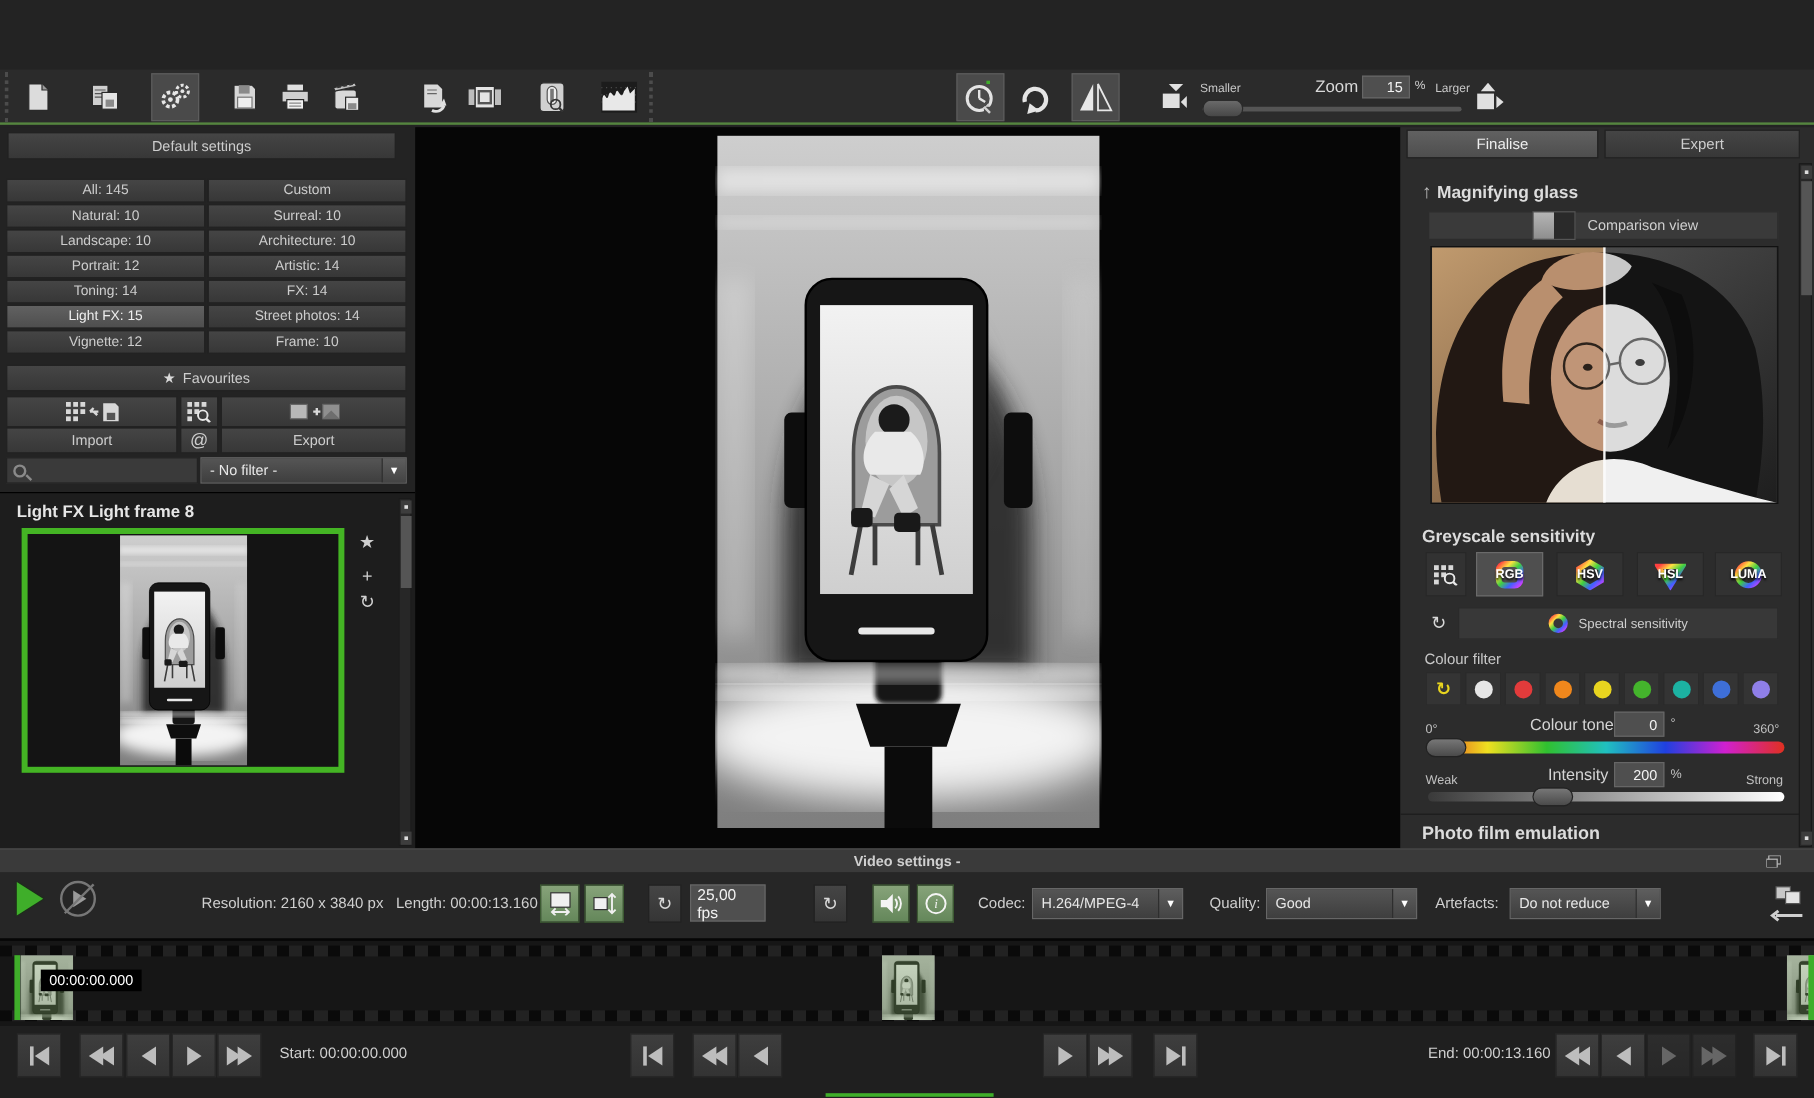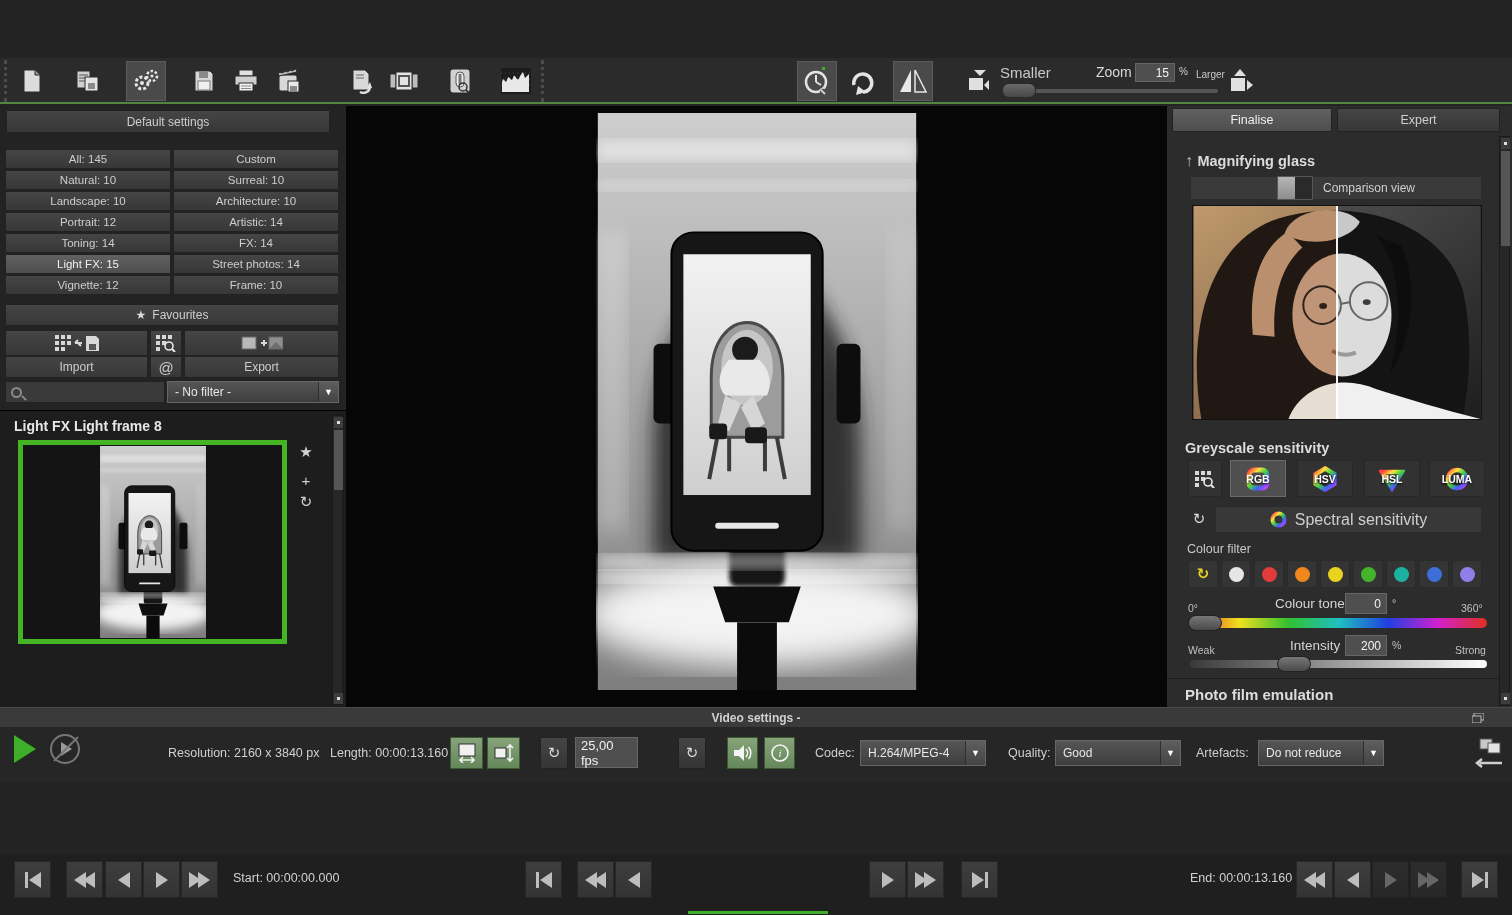--- a/index.html
+++ b/index.html
@@ -29,21 +29,21 @@
   .menubar span:nth-child(5){left:533px;} .menubar span:nth-child(6){left:683px;}
   .menubar span:nth-child(7){left:866px;}
 
   
   .toolbar{position:absolute;left:0;top:58px;width:1512px;height:46px;background:#2b2b2b;
            border-bottom:2px solid #55853f;}
   .tbtn{position:absolute;top:3px;width:40px;height:40px;display:flex;align-items:center;justify-content:center;}
   .tbtn.hl{background:#4a4a4a;border:1px solid #5c5c5c;}
   .tsep{position:absolute;top:2px;width:0;height:42px;border-left:3px dotted #4c4c4c;}
   .zoomblock{position:absolute;left:1000px;top:6px;width:220px;height:36px;}
-  .zb-smaller{font-size:15px;color:#c8c8c8;}
+  .zb-smaller{font-size:10px;color:#c8c8c8;}
   .zb-zoom{position:absolute;left:96px;top:0;font-size:14px;color:#d8d8d8;}
   .valbox{background:#4f4f4f;border:1px solid #666;color:#f2f2f2;font-size:12px;
           display:flex;align-items:center;justify-content:flex-end;padding:0 5px;}
   .zb-val{position:absolute;left:135px;top:-1px;width:40px;height:19px;}
   .zb-pct{position:absolute;left:179px;top:2px;font-size:10px;}
   .zb-larger{position:absolute;left:196px;top:5px;font-size:10px;color:#c8c8c8;}
   .zb-track{position:absolute;left:2px;top:25px;width:216px;height:4px;background:#555;border-radius:2px;}
   .zb-handle{position:absolute;left:2px;top:19px;width:34px;height:15px;background:linear-gradient(#6a6a6a,#474747);border:1px solid #2a2a2a;border-radius:7px;}
 
   
@@ -570,21 +570,21 @@
       <span class="mlabel">LUMA</span>
     </div>
 
     <div class="abs refbtn" style="left:21px;top:400px;width:22px;height:26px">
         <span>↻</span>
       </div>
     <div class="abs" style="left:48px;top:400px;width:267px;height:27px;background:#383838;border:1px solid #2a2a2a;display:flex;align-items:center;justify-content:center;gap:8px">
       <svg width="17" height="17">
           <circle cx="8.5" cy="8.5" r="6" fill="none" stroke="url(#rb)" stroke-width="4"></circle>
         </svg>
-      <span style="font-size:16px">Spectral sensitivity</span>
+      <span style="font-size:11px">Spectral sensitivity</span>
     </div>
 
     <div class="abs" style="left:20px;top:436px;font-size:12.5px;color:#c8c8c8">Colour filter</div>
 
     <div class="dotbtn" style="left:21px">
       <span style="color:#e8d41f;font-size:15px;font-weight:bold">↻</span>
     </div>
     <div class="dotbtn" style="left:54px">
         <span class="dot" style="background: rgb(230, 230, 230);"></span>
       </div>
@@ -718,20 +718,45 @@
     <div class="abs" style="left:1472px;top:4px">
       <svg width="36" height="42">
           <rect x="8" y="8" width="12" height="10" fill="#c8c8c8" stroke="#555"></rect>
           <rect x="16" y="12" width="12" height="10" fill="#e4e4e4" stroke="#555"></rect>
           <path d="M6,28 h22 M24,24 l5,4 l-5,4" stroke="#cfcfcf" stroke-width="2.5" fill="none" transform="translate(0,-22) scale(1,-1) translate(0,-34)"></path>
           <path d="M30,32 h-22 M10,28 l-5,4 l5,4" stroke="#cfcfcf" stroke-width="2.5" fill="none"></path>
         </svg>
     </div>
   </div>
 
+  <div class="timelinebar">
+    <div class="sprockets" style="top:4px"></div>
+    <div class="sprockets" style="top:58px"></div>
+    <div class="abs" style="left:12px;top:12px;width:5px;height:54px;background:#3fae2a"></div>
+    <div class="thumb" style="left:17px">
+      <svg width="44" height="54" viewBox="0 40 160 200" preserveAspectRatio="xMidYMid slice">
+          <use href="#sceneArt"></use>
+          <rect y="40" width="160" height="210" fill="#70985a" opacity=".35"></rect>
+        </svg>
+    </div>
+    <div class="thumb" style="left:735px">
+      <svg width="44" height="54" viewBox="0 40 160 200" preserveAspectRatio="xMidYMid slice">
+          <use href="#sceneArt"></use>
+          <rect y="40" width="160" height="210" fill="#70985a" opacity=".35"></rect>
+        </svg>
+    </div>
+    <div class="thumb" style="left:1489px;width:23px">
+      <svg width="44" height="54" viewBox="0 40 160 200" preserveAspectRatio="xMidYMid slice">
+          <use href="#sceneArt"></use>
+          <rect y="40" width="160" height="210" fill="#70985a" opacity=".35"></rect>
+        </svg>
+    </div>
+    <div class="abs" style="left:1507px;top:12px;width:5px;height:54px;background:#3fae2a"></div>
+    <span class="tc-label">00:00:00.000</span>
+  </div>
 
   <div class="transport">
     <div class="pbtn" style="left:14px">
         <span class="t-bar"></span>
         <span class="t-left"></span>
       </div>
     <div class="pbtn" style="left:66px">
         <span class="t-left"></span>
         <span class="t-left" style="margin-left:-4px"></span>
       </div>

